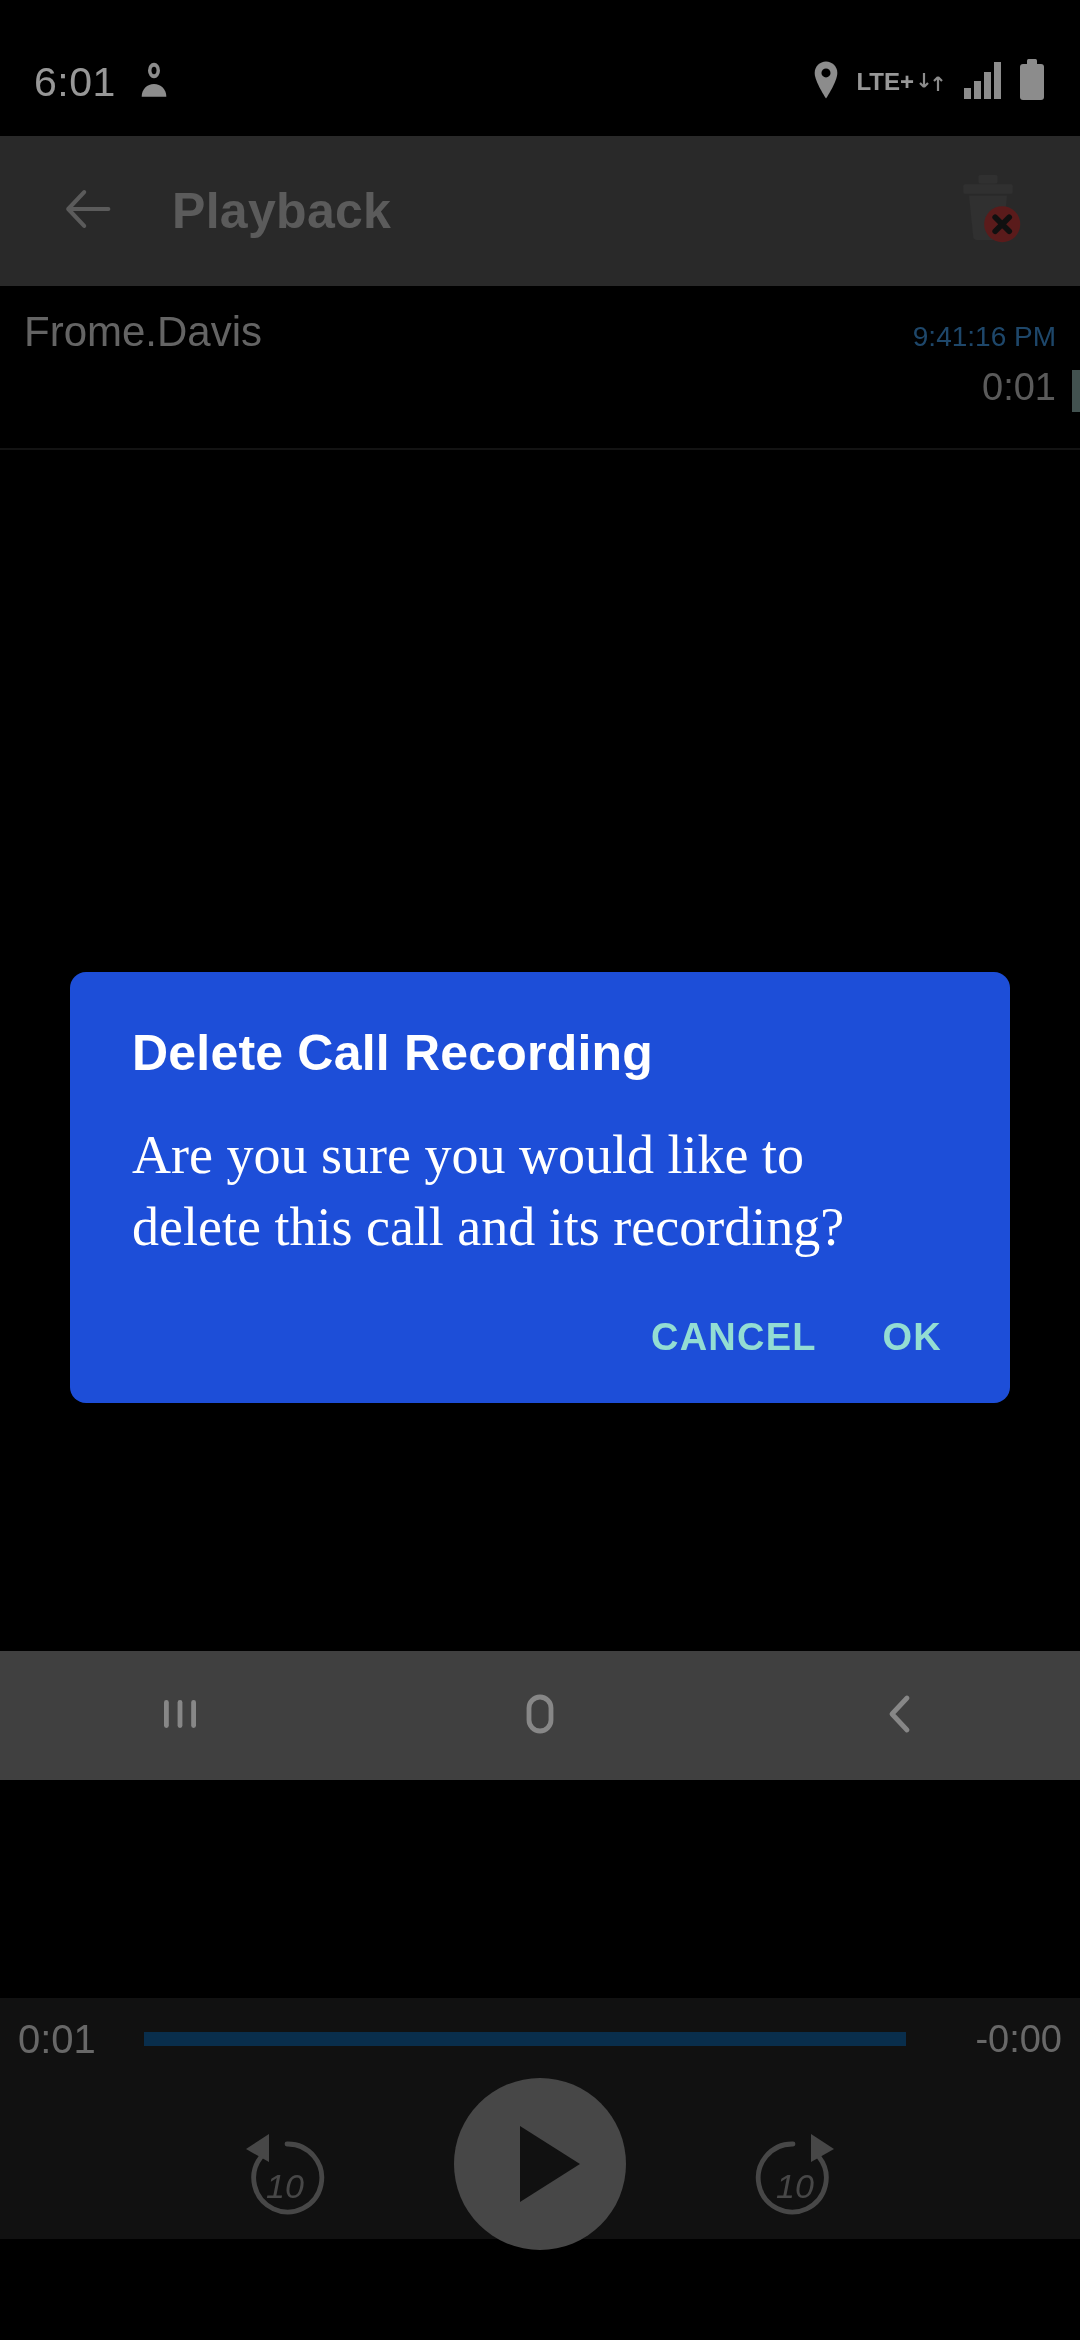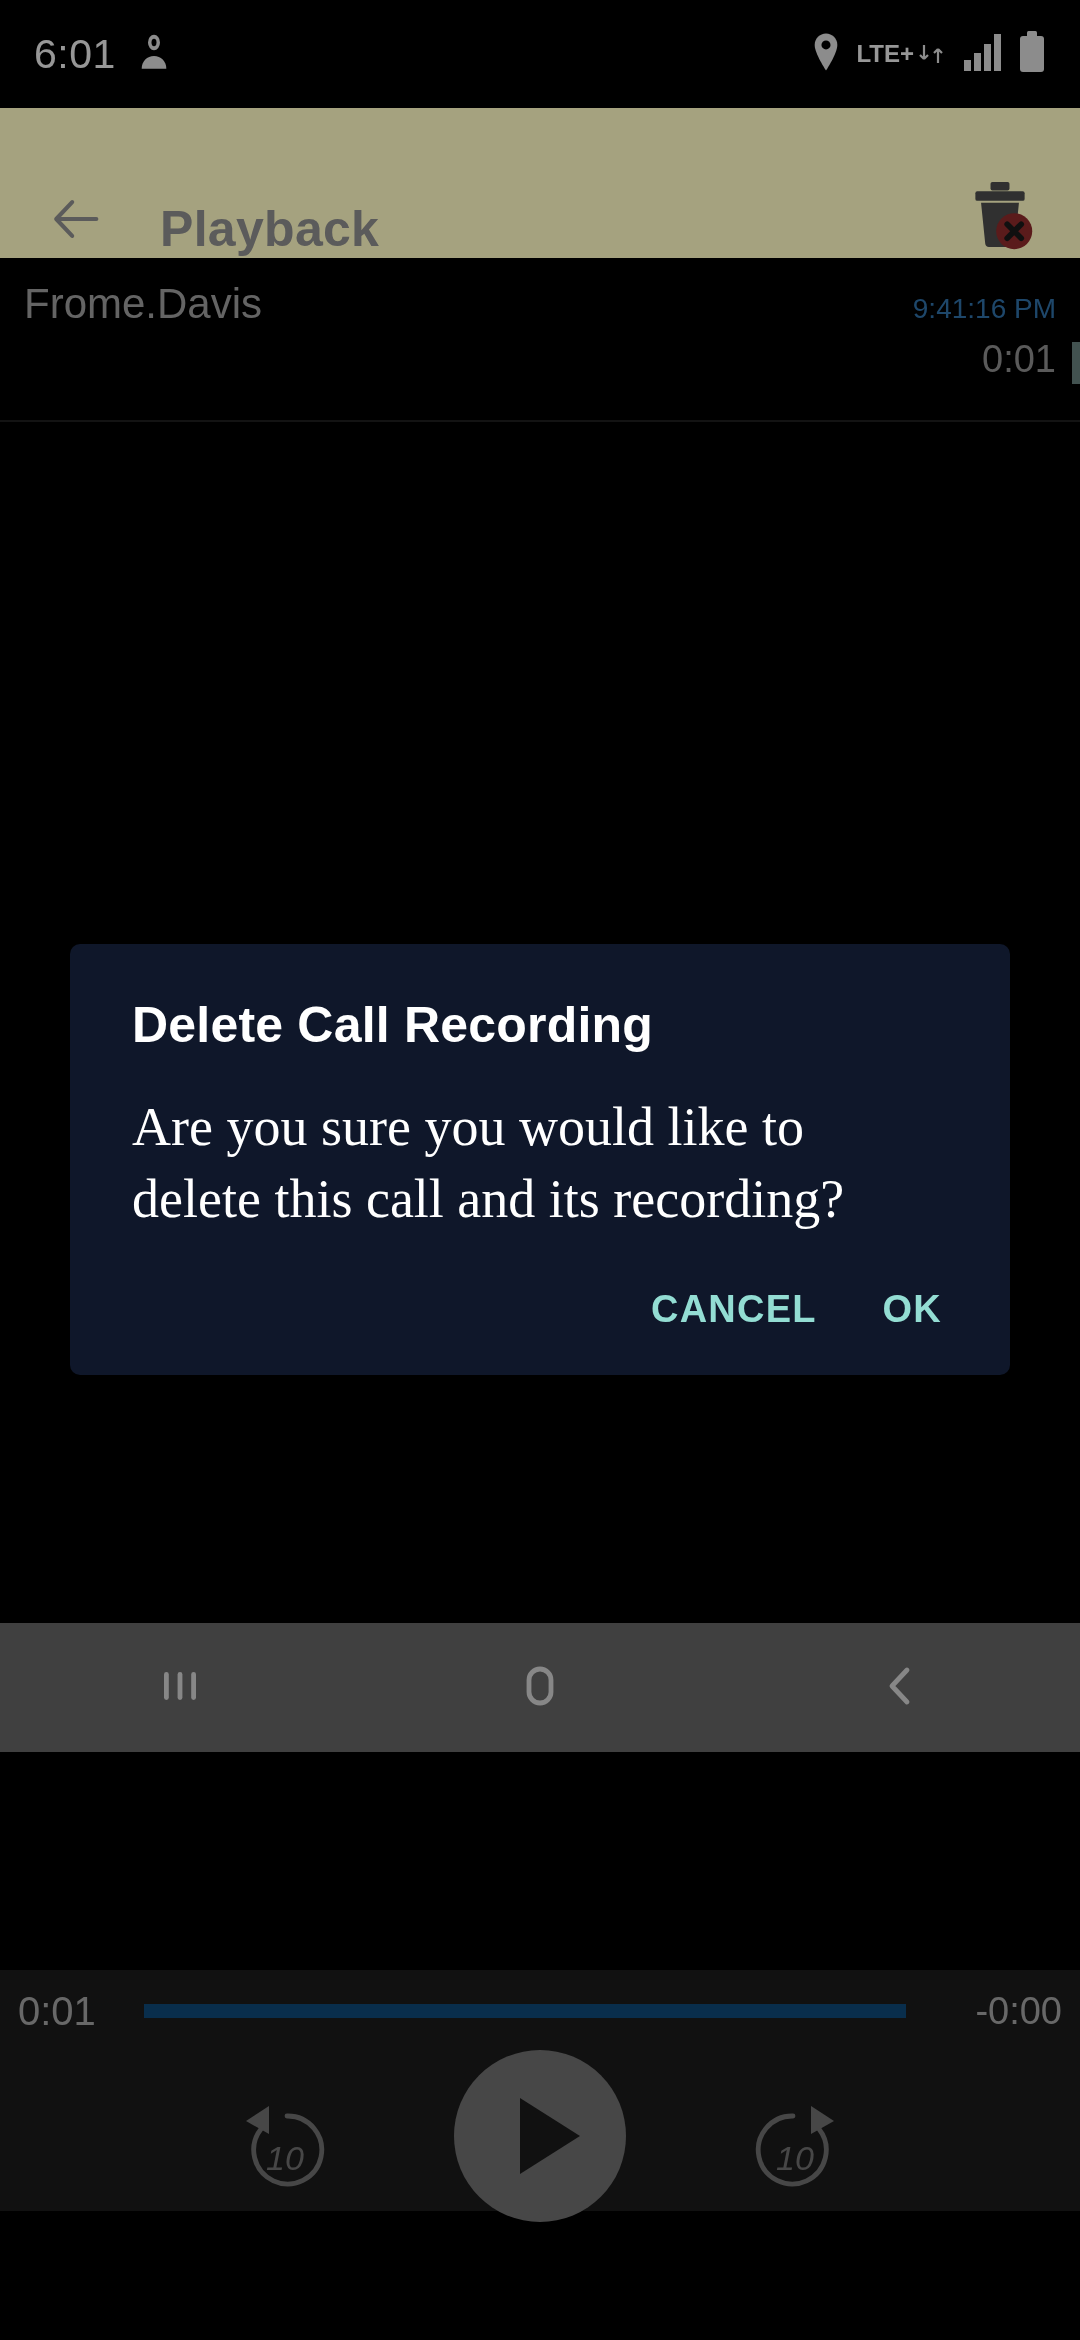--- a/index.html
+++ b/index.html
@@ -6,20 +6,21 @@
   html,body {
     width:1080px; height:2340px;
     background:#000;
     font-family:"Liberation Sans", sans-serif;
     overflow:hidden;
   }
   #screen {
     position:relative;
     width:1080px; height:1752px;
     background:#000;
+    margin-top:28px;
   }
 
   
   #status-bar {
     position:absolute; top:0; left:0;
     width:1080px; height:108px;
     background:#000;
     display:flex; align-items:center;
     padding:0 34px;
   }
@@ -29,23 +30,23 @@
   }
   #status-right {
     margin-left:auto; display:flex; align-items:center; gap:13px;
   }
   .sicon { display:block; }
 
   
   #app-bar {
     position:absolute; top:108px; left:0;
     width:1080px; height:150px;
-    background:#fef9c3;
-    display:flex; align-items:flex-end;
-    padding:0 40px;
+    background:#404040;
+    display:flex; align-items:center;
+    padding:0 52px;
   }
   #back-button {
     width:74px; height:74px;
     display:flex; align-items:center; justify-content:center;
   }
   #app-title {
     color:#8c8c8c;
     font-size:50px;
     font-weight:700;
     margin-left:46px;
@@ -95,22 +96,22 @@
   
   #dialog-scrim {
     position:absolute; top:0; left:0;
     width:1080px; height:2340px;
     background:rgba(0,0,0,0.35);
   }
   #dialog {
     position:absolute;
     left:70px; top:944px;
     width:940px;
-    background:#0f172a;
-    border-radius:10px;
+    background:#1d4ed8;
+    border-radius:16px;
     padding:52px 62px 34px 62px;
   }
   #dialog-title {
     color:#ffffff; font-size:50px; font-weight:700;
     letter-spacing:0.2px;
   }
   #dialog-message {
     color:#ffffff; font-size:54px; line-height:1.33;
     margin-top:38px; max-width:780px;font-family:Liberation Serif, serif;
   }

